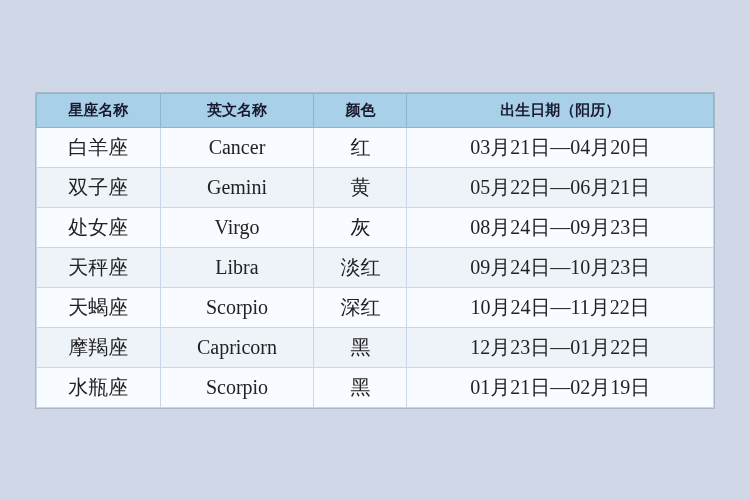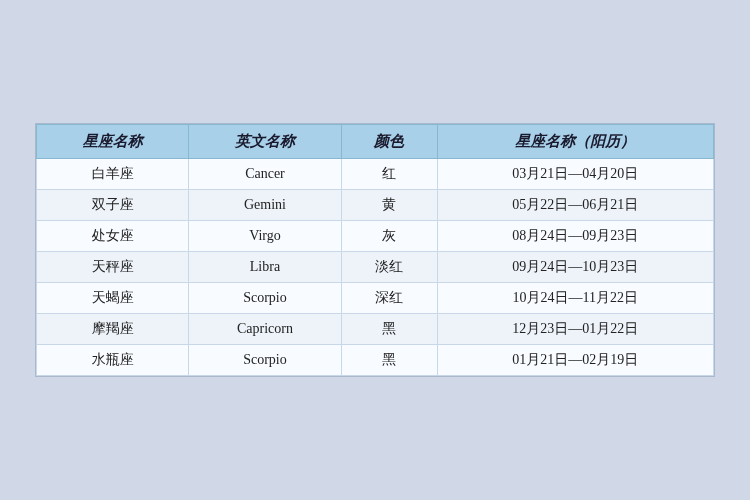--- a/index.html
+++ b/index.html
@@ -22,45 +22,44 @@
       border-collapse: collapse;
     }
     th {
       background-color: #a8d0e8;
       color: #1a1a2e;
       font-weight: bold;
       font-size: 15px;
       padding: 7px 10px;
       text-align: center;
       border: 1px solid #88b8d0;
-      font-style: italic;
     }
     td {
       background-color: #f8fbff;
       color: #222;
-      font-size: 14px;
+      font-size: 20px;
       padding: 6px 10px;
       text-align: center;
       border: 1px solid #c8d8e8;
     }
     tr:nth-child(even) td {
       background-color: #eef3fa;
     }
   </style>
 </head>
 <body>
 
 <div class="table-container">
   <table>
     <thead>
       <tr>
         <th>星座名称</th>
         <th>英文名称</th>
         <th>颜色</th>
-        <th>星座名称（阳历）</th>
+        <th>出生日期（阳历）</th>
       </tr>
     </thead>
     <tbody id="table-body">
     <tr>
           <td>白羊座</td>
           <td>Cancer</td>
           <td>红</td>
           <td>03月21日—04月20日</td>
         </tr>
         <tr>

